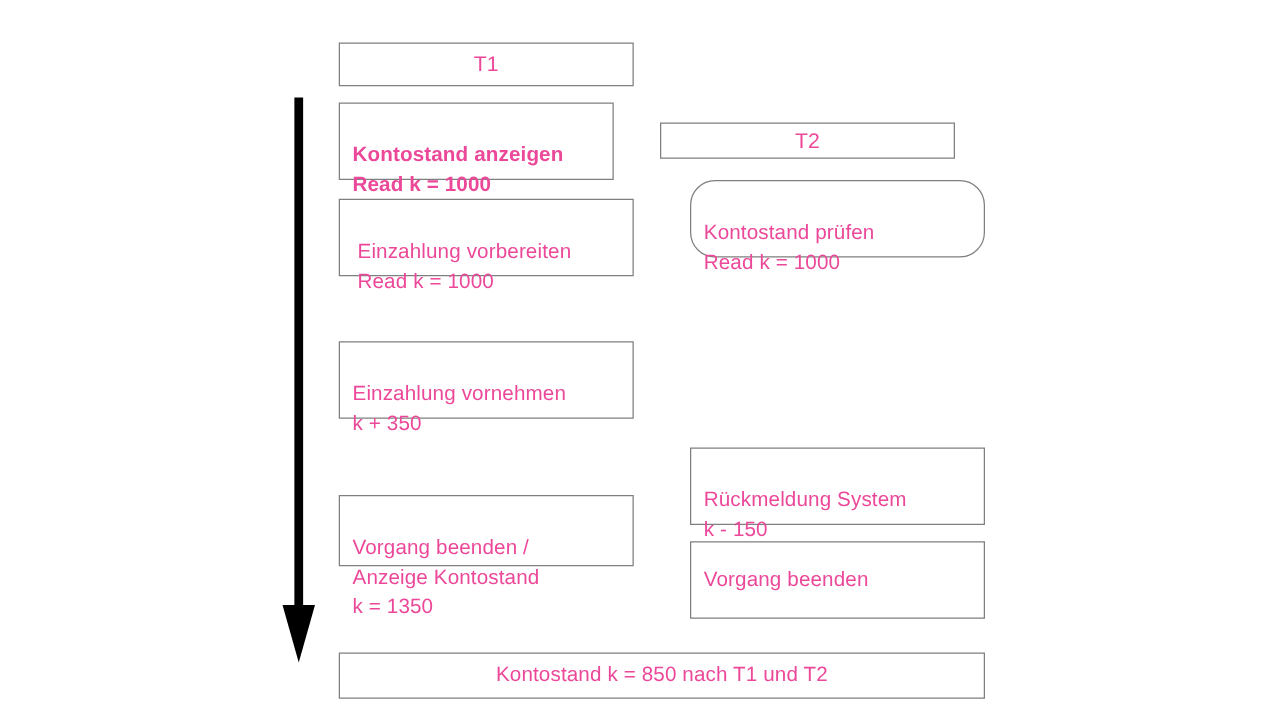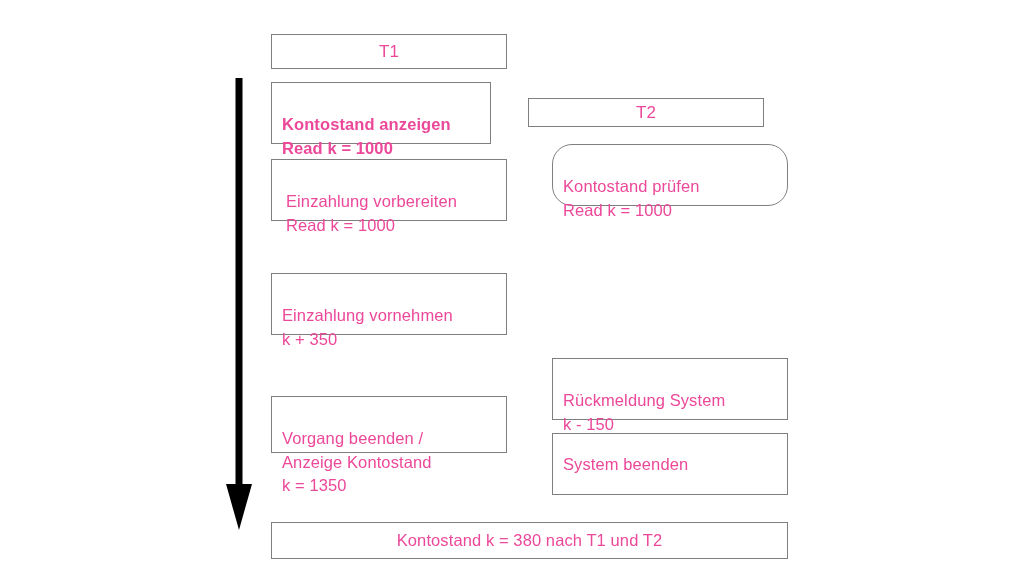--- a/index.html
+++ b/index.html
@@ -102,20 +102,20 @@
 Read k = 1000</span>
   </div>
 
 
   <div class="box" style="left:552px; top:338px; width:236px; height:62px;margin-top:20px;">
     <span class="boxtext">Rückmeldung System
 k - 150</span>
   </div>
 
   <div class="box vcenter" style="left:552px; top:433px; width:236px; height:62px;">
-    <span class="boxtext">System beenden</span>
+    <span class="boxtext">Vorgang beenden</span>
   </div>
 
   <div class="box center vcenter" style="left:271px; top:522px; width:517px; height:37px;">
-    <span class="boxtext">Kontostand k = 380 nach T1 und T2</span>
+    <span class="boxtext">Kontostand k = 850 nach T1 und T2</span>
   </div>
 
 </div>
 
 </body></html>

